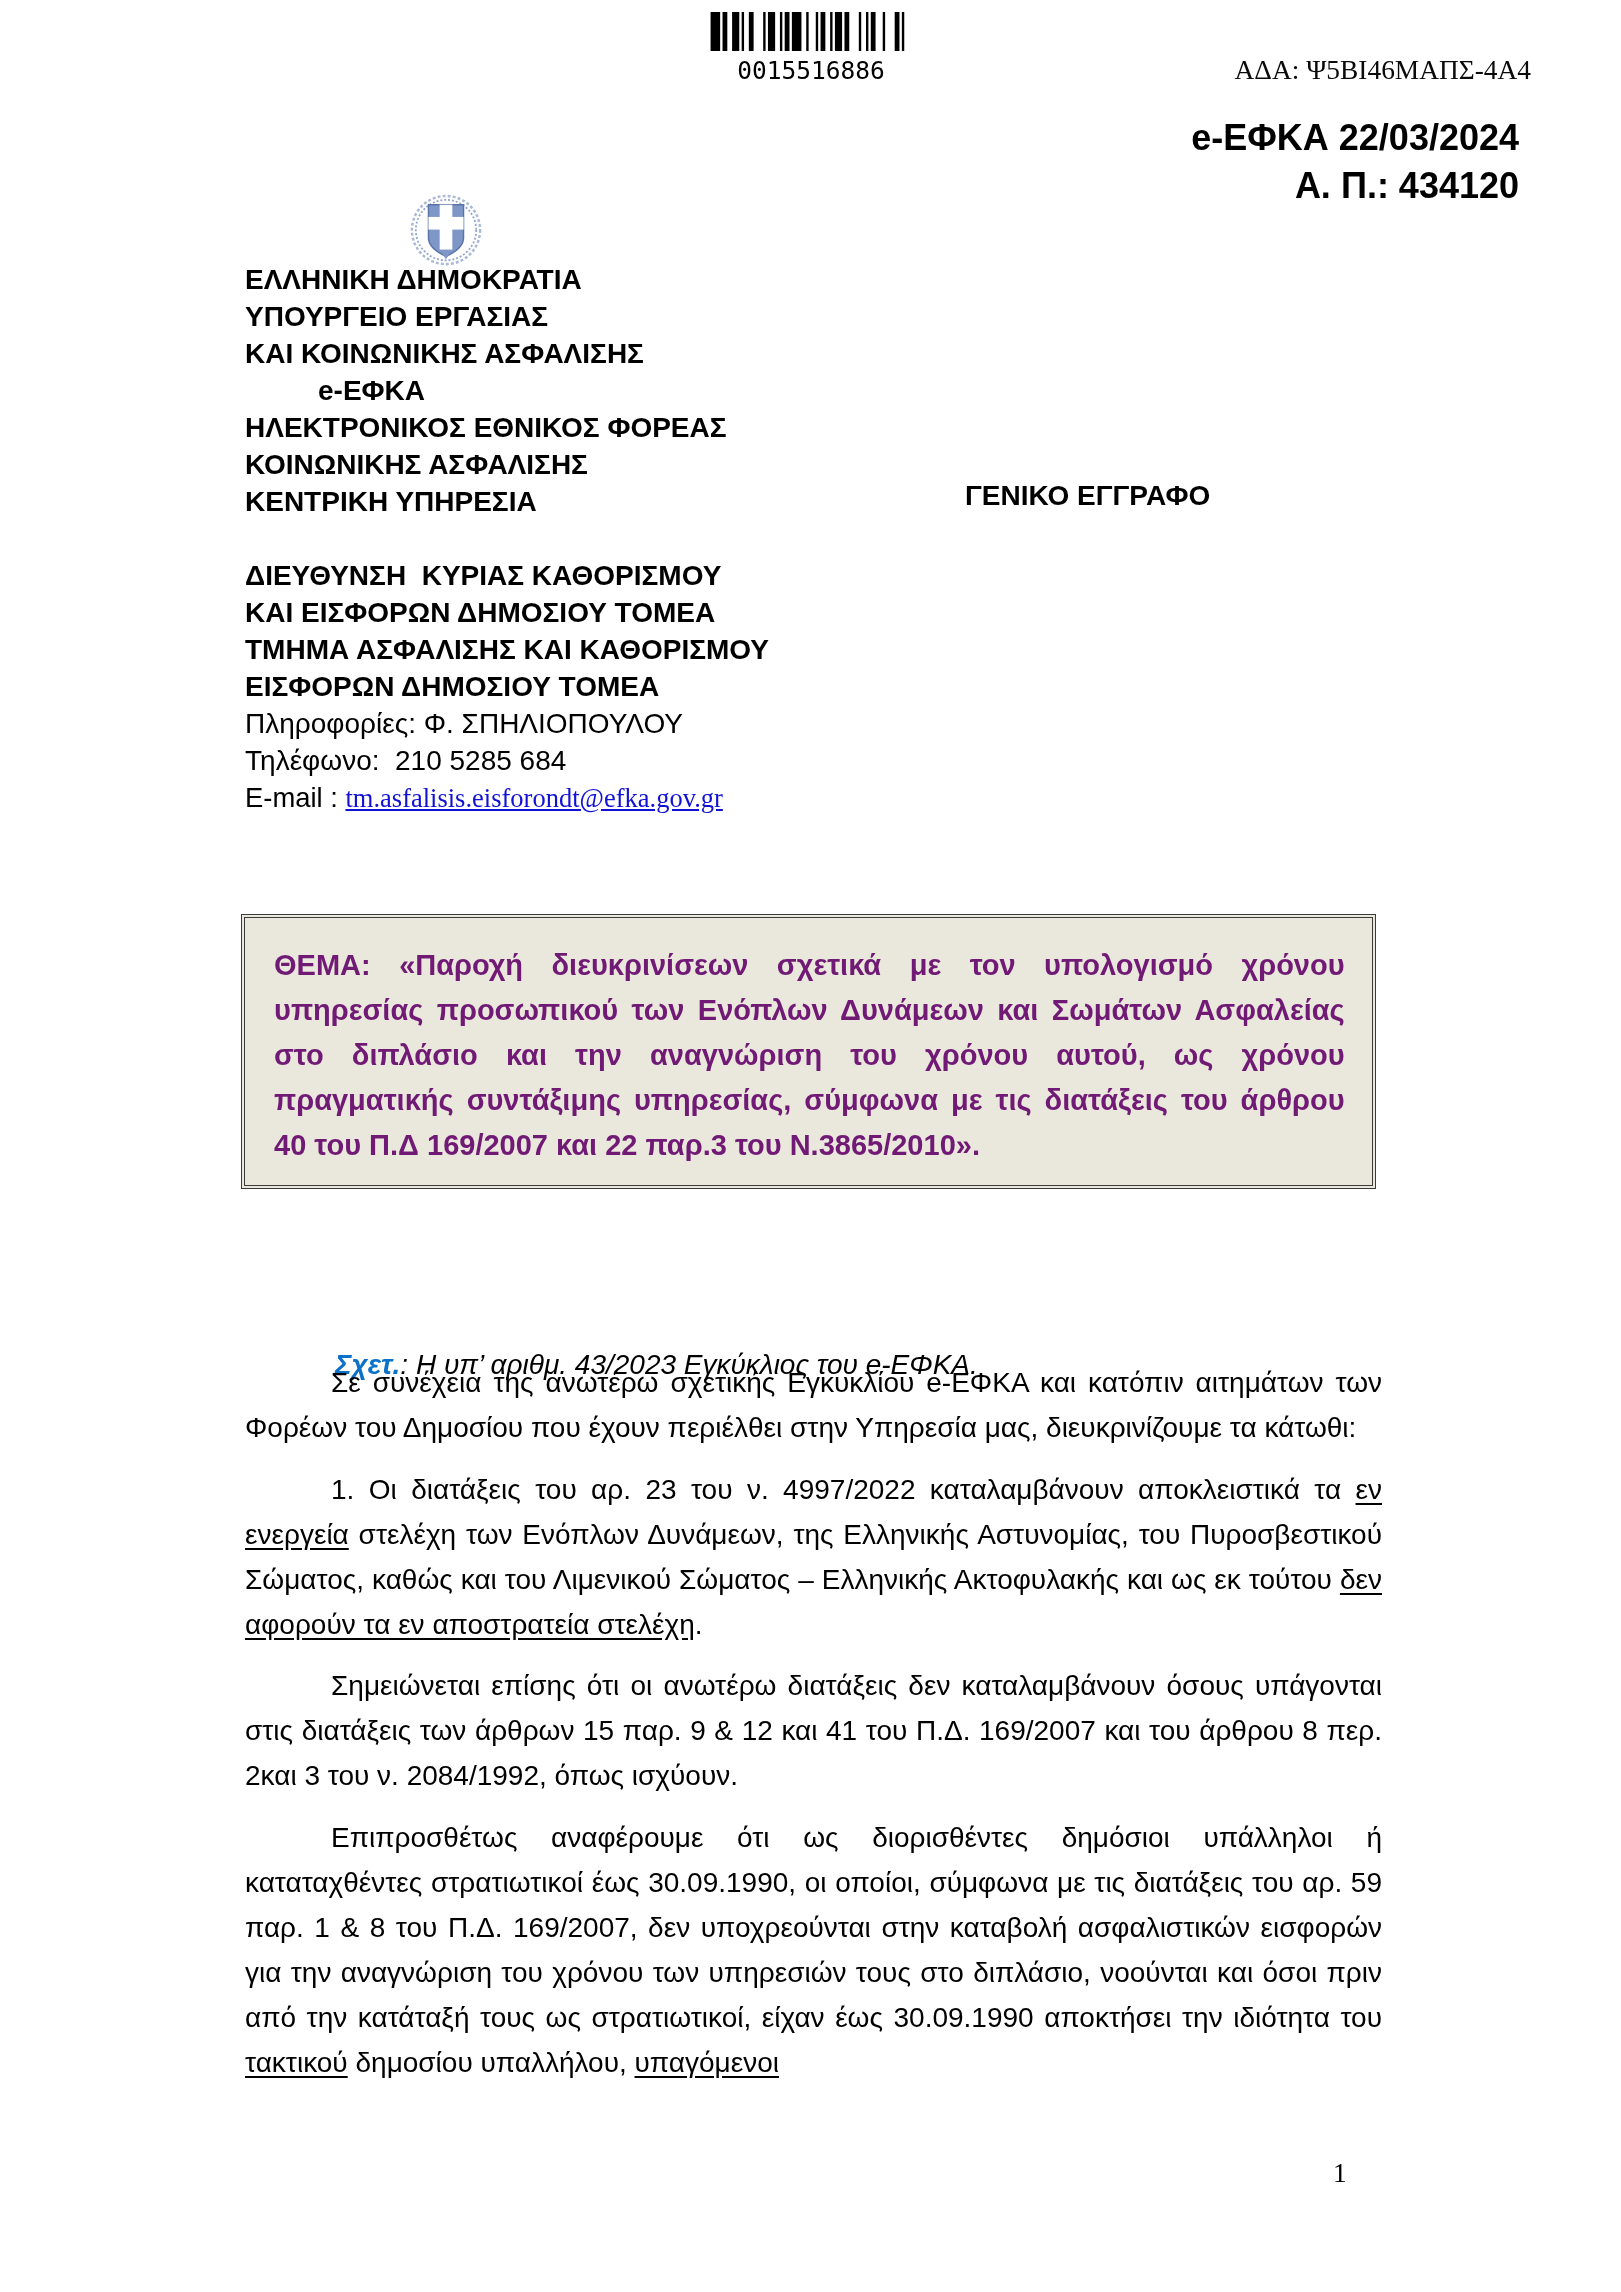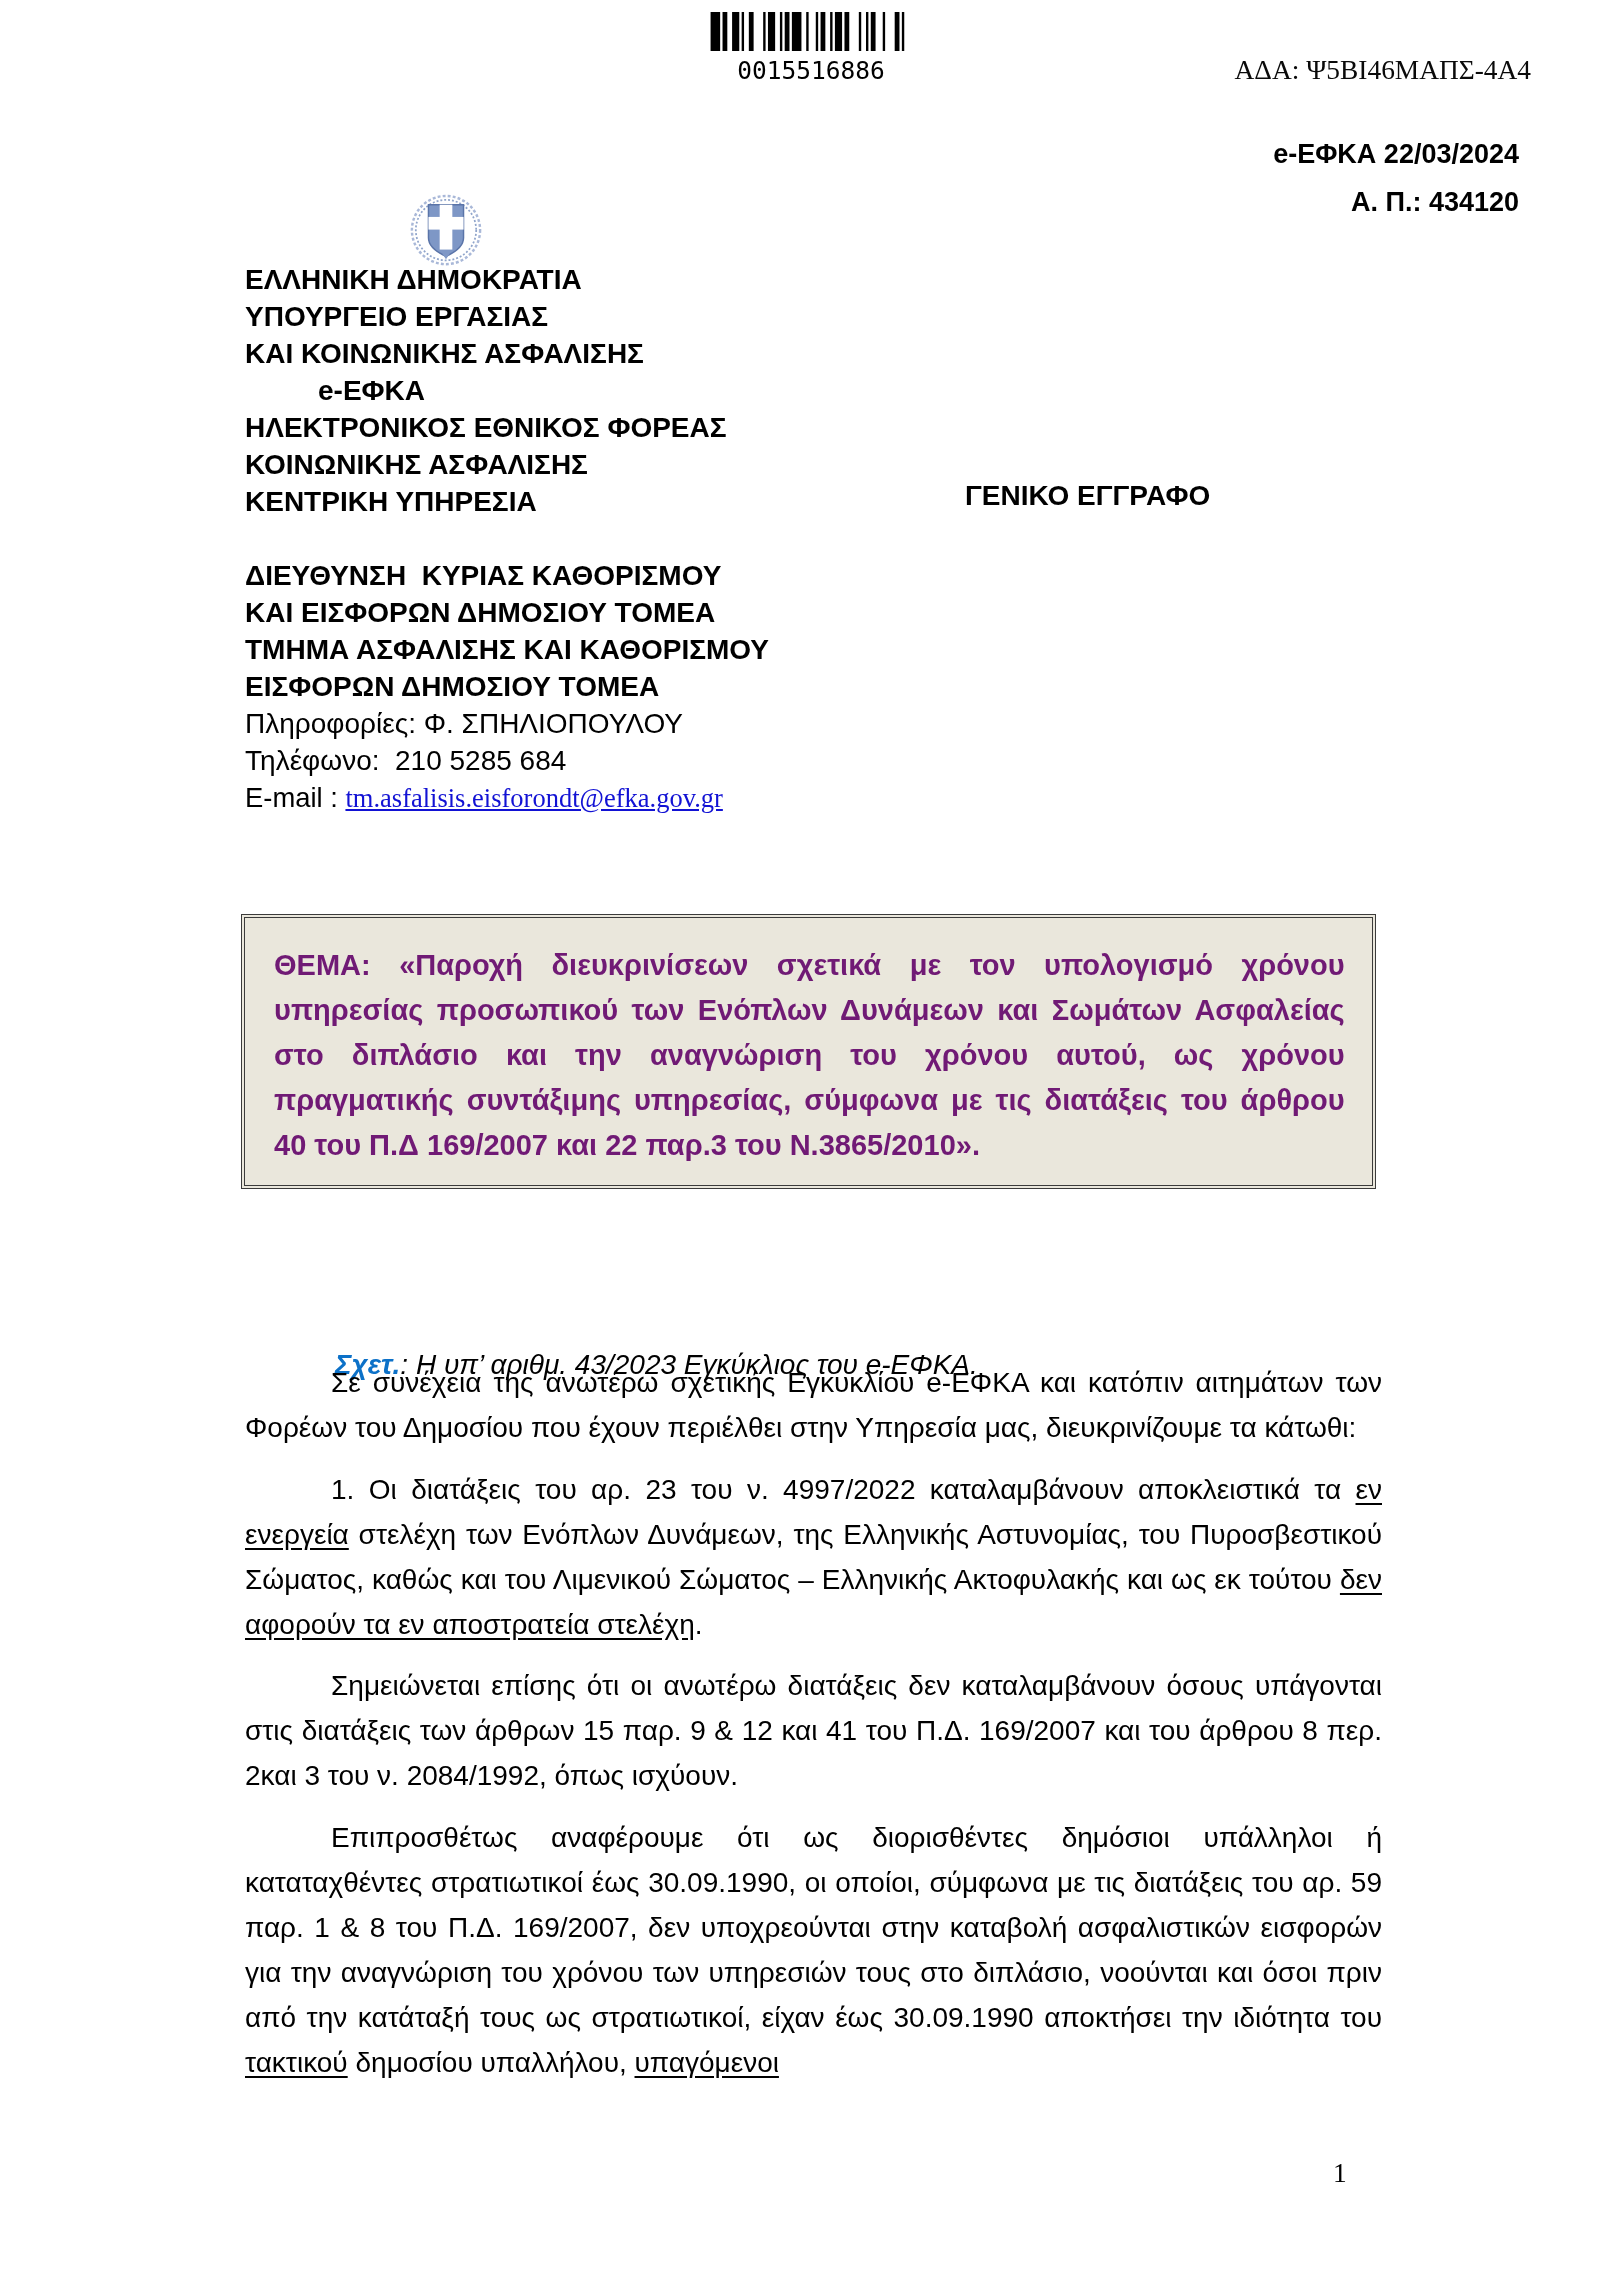--- a/index.html
+++ b/index.html
@@ -8,21 +8,21 @@
     font-family:"Liberation Sans","DejaVu Sans",sans-serif; color:#000;
     overflow:hidden;
   }
 
   
   .barcode-wrap { position:absolute; top:11.8px; left:706px; width:210px; text-align:center; }
   .barcode-number { font-family:"DejaVu Sans Mono",monospace; font-size:24.5px; margin-top:1px; color:#000; }
 
   
   .ada { position:absolute; top:55px; right:90px; font-family:"Liberation Serif","DejaVu Serif",serif; font-size:27.4px; color:#0a0a0a; }
-  .protocol { position:absolute; top:130px; right:102px; text-align:right; font-weight:bold; font-size:27px; line-height:48px; }
+  .protocol { position:absolute; top:114px; right:102px; text-align:right; font-weight:bold; font-size:36px; line-height:48px; }
 
   
   .logo { position:absolute; top:189px; left:408px; width:76px; height:88px; }
 
   
   .header-left { position:absolute; top:261px; left:245px; width:725px; font-size:28px; line-height:37px; }
   .header-left .hl-line { white-space:pre; }
   .b { font-weight:bold; }
   .ind { padding-left:73px; }
   .email-line { font-size:27.4px; white-space:pre; }

